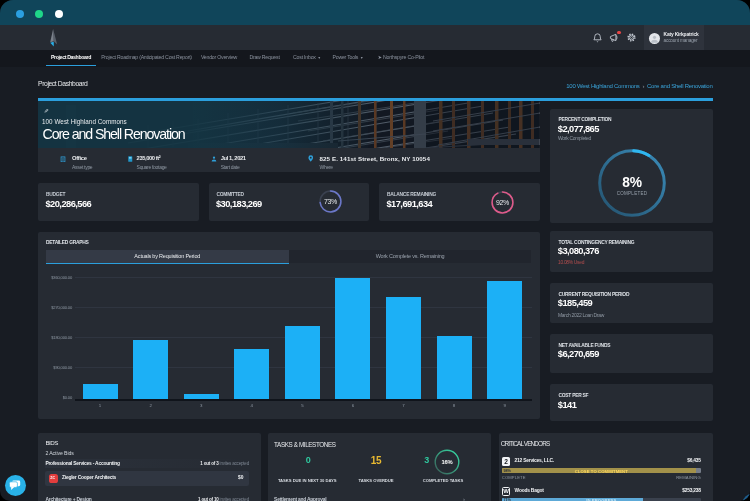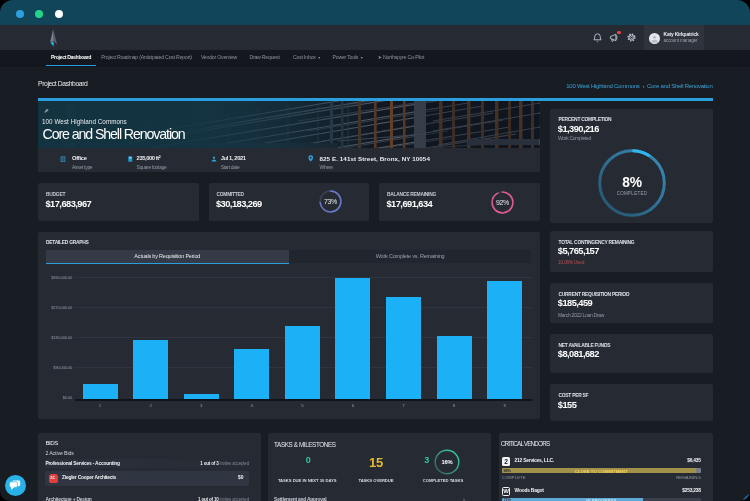--- a/index.html
+++ b/index.html
@@ -146,21 +146,21 @@
   <div class="abs" style="left:220.7px;top:155.4px;font-size:5.8px;font-weight:bold;color:#e9ebee;white-space:nowrap;letter-spacing:-0.4px">Jul 1, 2021</div>
   <div class="abs sub" style="left:220.7px;top:163.6px">Start date</div>
   <svg class="abs" style="left:307.5px;top:155px" width="5.5" height="7" viewBox="0 0 14 17" fill="#2f9fd8">
       <path d="M7 0.5 a6 6 0 0 1 6 6 c0 4-6 10-6 10 s-6-6-6-10 a6 6 0 0 1 6-6 Z"></path>
       <circle cx="7" cy="6.3" r="2.2" fill="#262b33"></circle>
     </svg>
   <div class="abs" style="left:319.5px;top:155.4px;font-size:6.2px;font-weight:bold;color:#e9ebee;white-space:nowrap;letter-spacing:0.1px">825 E. 141st Street, Bronx, NY 10054</div>
   <div class="abs sub" style="left:319.5px;top:163.6px">Where</div>
   <div class="abs card" style="left:38px;top:183px;width:160.5px;height:38.3px"></div>
   <div class="abs lbl" style="left:46px;top:192.4px">BUDGET</div>
-  <div class="abs money" style="left:45.5px;top:198.6px">$17,683,967</div>
+  <div class="abs money" style="left:45.5px;top:198.6px">$20,286,566</div>
   <div class="abs card" style="left:208.5px;top:183px;width:160.5px;height:38.3px"></div>
   <div class="abs lbl" style="left:216.5px;top:192.4px">COMMITTED</div>
   <div class="abs money" style="left:216.0px;top:198.6px">$30,183,269</div>
   <div class="abs card" style="left:379px;top:183px;width:160.5px;height:38.3px"></div>
   <div class="abs lbl" style="left:387px;top:192.4px">BALANCE REMAINING</div>
   <div class="abs money" style="left:386.5px;top:198.6px">$17,691,634</div>
   <svg class="abs" style="left:319.2px;top:190.4px" width="23" height="23" viewBox="0 0 23 23">
     <circle cx="11.5" cy="11.5" r="10.4" fill="none" stroke="#3a4150" stroke-width="1.5"></circle>
     <circle cx="11.5" cy="11.5" r="10.4" fill="none" stroke="#6b77c9" stroke-width="1.5" stroke-dasharray="47.7 65.3" stroke-linecap="round" transform="rotate(-90 11.5 11.5)"></circle>
     <text x="11.5" y="14" text-anchor="middle" font-size="7" fill="#e8ebee" font-family="Liberation Sans" letter-spacing="-0.3">73%</text>
@@ -200,65 +200,65 @@
   <div class="abs" style="left:346.9px;top:403.2px;width:12px;text-align:center;font-size:4.4px;color:#8f98a3">6</div>
   <div class="abs" style="left:386.0px;top:297.2px;width:35px;height:102.1px;background:#1cb0f6"></div>
   <div class="abs" style="left:397.5px;top:403.2px;width:12px;text-align:center;font-size:4.4px;color:#8f98a3">7</div>
   <div class="abs" style="left:436.6px;top:336.4px;width:35px;height:62.9px;background:#1cb0f6"></div>
   <div class="abs" style="left:448.1px;top:403.2px;width:12px;text-align:center;font-size:4.4px;color:#8f98a3">8</div>
   <div class="abs" style="left:487.2px;top:281.2px;width:35px;height:118.1px;background:#1cb0f6"></div>
   <div class="abs" style="left:498.7px;top:403.2px;width:12px;text-align:center;font-size:4.4px;color:#8f98a3">9</div>
   <div class="abs" style="left:75px;top:399.3px;width:456.5px;height:1.6px;background:#10141b"></div>
   <div class="abs card" style="left:550px;top:108.7px;width:163px;height:114px"></div>
   <div class="abs lbl" style="left:558.5px;top:116.9px;color:#dfe3e8">PERCENT COMPLETION</div>
-  <div class="abs money" style="left:557.8px;top:123.6px">$1,390,216</div>
+  <div class="abs money" style="left:557.8px;top:123.6px">$2,077,865</div>
   <div class="abs sub" style="left:558px;top:134.9px">Work Completed</div>
   <svg class="abs" style="left:597.5px;top:148.5px" width="68" height="68" viewBox="0 0 68 68">
     <defs>
         <linearGradient id="ringg" x1="0" y1="1" x2="1" y2="0">
       <stop offset="0" stop-color="#24526e"></stop>
           <stop offset="1" stop-color="#3a8cba"></stop>
     </linearGradient>
       </defs>
     <circle cx="34" cy="34" r="32.3" fill="none" stroke="url(#ringg)" stroke-width="3"></circle>
     <circle cx="34" cy="34" r="32.3" fill="none" stroke="#2fb7f0" stroke-width="3" stroke-dasharray="16.2 186.7" stroke-linecap="round" transform="rotate(-87 34 34)"></circle>
     <text x="34" y="37.5" text-anchor="middle" font-size="13.8" font-weight="bold" fill="#fff" font-family="Liberation Sans" letter-spacing="-0.3">8%</text>
     <text x="34" y="46" text-anchor="middle" font-size="4.5" fill="#97a0ab" font-family="Liberation Sans" letter-spacing="0.3">COMPLETED</text>
   </svg>
   <div class="abs card" style="left:550px;top:231px;width:163px;height:40.5px"></div>
   <div class="abs lbl" style="left:558.5px;top:239.6px;color:#dfe3e8">TOTAL CONTINGENCY REMAINING</div>
-  <div class="abs money" style="left:557.8px;top:246.4px">$5,765,157</div>
+  <div class="abs money" style="left:557.8px;top:246.4px">$3,080,376</div>
   <div class="abs" style="left:558px;top:259.9px;font-size:4.9px;letter-spacing:-0.3px;color:#b34d4d">10.08% Used</div>
   <div class="abs card" style="left:550px;top:282.9px;width:163px;height:40.5px"></div>
   <div class="abs lbl" style="left:558.5px;top:291.5px;color:#dfe3e8">CURRENT REQUISITION PERIOD</div>
   <div class="abs money" style="left:557.8px;top:298.3px">$185,459</div>
   <div class="abs sub" style="left:558px;top:311.9px">March 2022 Loan Draw</div>
   <div class="abs card" style="left:550px;top:333.9px;width:163px;height:39.6px"></div>
   <div class="abs lbl" style="left:558.5px;top:342.5px;color:#dfe3e8">NET AVAILABLE FUNDS</div>
-  <div class="abs money" style="left:557.8px;top:349.3px">$8,081,682</div>
+  <div class="abs money" style="left:557.8px;top:349.3px">$6,270,659</div>
   <div class="abs card" style="left:550px;top:384.4px;width:163px;height:36.6px"></div>
   <div class="abs lbl" style="left:558.5px;top:393.0px;color:#dfe3e8">COST PER SF</div>
-  <div class="abs money" style="left:557.8px;top:399.8px">$155</div>
+  <div class="abs money" style="left:557.8px;top:399.8px">$141</div>
   <div class="abs card" style="left:38px;top:433px;width:222.5px;height:80px"></div>
   <div class="abs" style="left:45.4px;top:439.2px;font-size:6.2px;letter-spacing:-0.5px;color:#e9ebee">BIDS</div>
   <div class="abs" style="left:45.4px;top:449.6px;font-size:5.2px;letter-spacing:-0.1px;color:#cfd4da">2 Active Bids</div>
   <div class="abs" style="left:45.4px;top:459.3px;width:203.5px;height:9px;background:linear-gradient(90deg,#2b313b,#262b33)"></div>
   <div class="abs" style="left:45.4px;top:460.7px;font-size:4.9px;font-weight:bold;letter-spacing:-0.22px;color:#f2f4f6">Professional Services - Accounting</div>
   <div class="abs" style="left:150px;top:461.2px;width:99px;text-align:right;font-size:4.5px;letter-spacing:-0.18px;white-space:nowrap"><span style="color:#e9ebee;font-weight:bold">1 out of 3</span> <span style="color:#7d8692">invites accepted</span></div>
   <div class="abs" style="left:45.4px;top:470.8px;width:203.5px;height:15.5px;background:#303641;border-radius:2px"></div>
   <div class="abs" style="left:49px;top:473.5px;width:9px;height:9px;border-radius:2.6px;background:#e23d3d"></div>
   <div class="abs" style="left:50.2px;top:476px;font-size:3.6px;color:#fff;font-weight:bold">ZC</div>
   <div class="abs" style="left:62px;top:474.6px;font-size:4.9px;font-weight:bold;letter-spacing:-0.22px;color:#f2f4f6">Ziegler Cooper Architects</div>
   <div class="abs" style="left:200px;top:474.6px;width:43.4px;text-align:right;font-size:4.9px;font-weight:bold;color:#f2f4f6">$0</div>
   <div class="abs" style="left:45.4px;top:496.8px;font-size:4.9px;font-weight:bold;letter-spacing:-0.22px;color:#c6ccd4">Architecture + Design</div>
   <div class="abs" style="left:150px;top:497.3px;width:99px;text-align:right;font-size:4.5px;letter-spacing:-0.18px;white-space:nowrap"><span style="color:#e9ebee;font-weight:bold">1 out of 10</span> <span style="color:#7d8692">invites accepted</span></div>
   <div class="abs card" style="left:268px;top:433px;width:223px;height:80px"></div>
   <div class="abs" style="left:274.1px;top:440.6px;font-size:6.3px;letter-spacing:-0.38px;color:#e9ebee">TASKS &amp; MILESTONES</div>
   <div class="abs" style="left:282px;top:454.8px;width:52px;text-align:center;font-size:9px;font-weight:bold;letter-spacing:-0.3px;color:#2fc79e">0</div>
-  <div class="abs" style="left:350px;top:454.8px;width:52px;text-align:center;font-size:13px;font-weight:bold;letter-spacing:-0.3px;color:#e8b931">15</div>
+  <div class="abs" style="left:350px;top:454.8px;width:52px;text-align:center;font-size:10px;font-weight:bold;letter-spacing:-0.3px;color:#e8b931">15</div>
   <div class="abs" style="left:420px;top:454.8px;width:13px;text-align:center;font-size:9px;font-weight:bold;letter-spacing:-0.3px;color:#2fc79e">3</div>
   <svg class="abs" style="left:434px;top:448.6px" width="26" height="26" viewBox="0 0 26 26">
     <defs>
         <linearGradient id="tring" x1="0" y1="1" x2="1" y2="0">
       <stop offset="0" stop-color="#3a5a55"></stop>
           <stop offset="1" stop-color="#35e0a8"></stop>
     </linearGradient>
       </defs>
     <circle cx="13" cy="13" r="11.8" fill="none" stroke="url(#tring)" stroke-width="1.4"></circle>
     <text x="13" y="15.2" text-anchor="middle" font-size="5.8" font-weight="bold" fill="#fff" font-family="Liberation Sans" letter-spacing="-0.2">16%</text>

